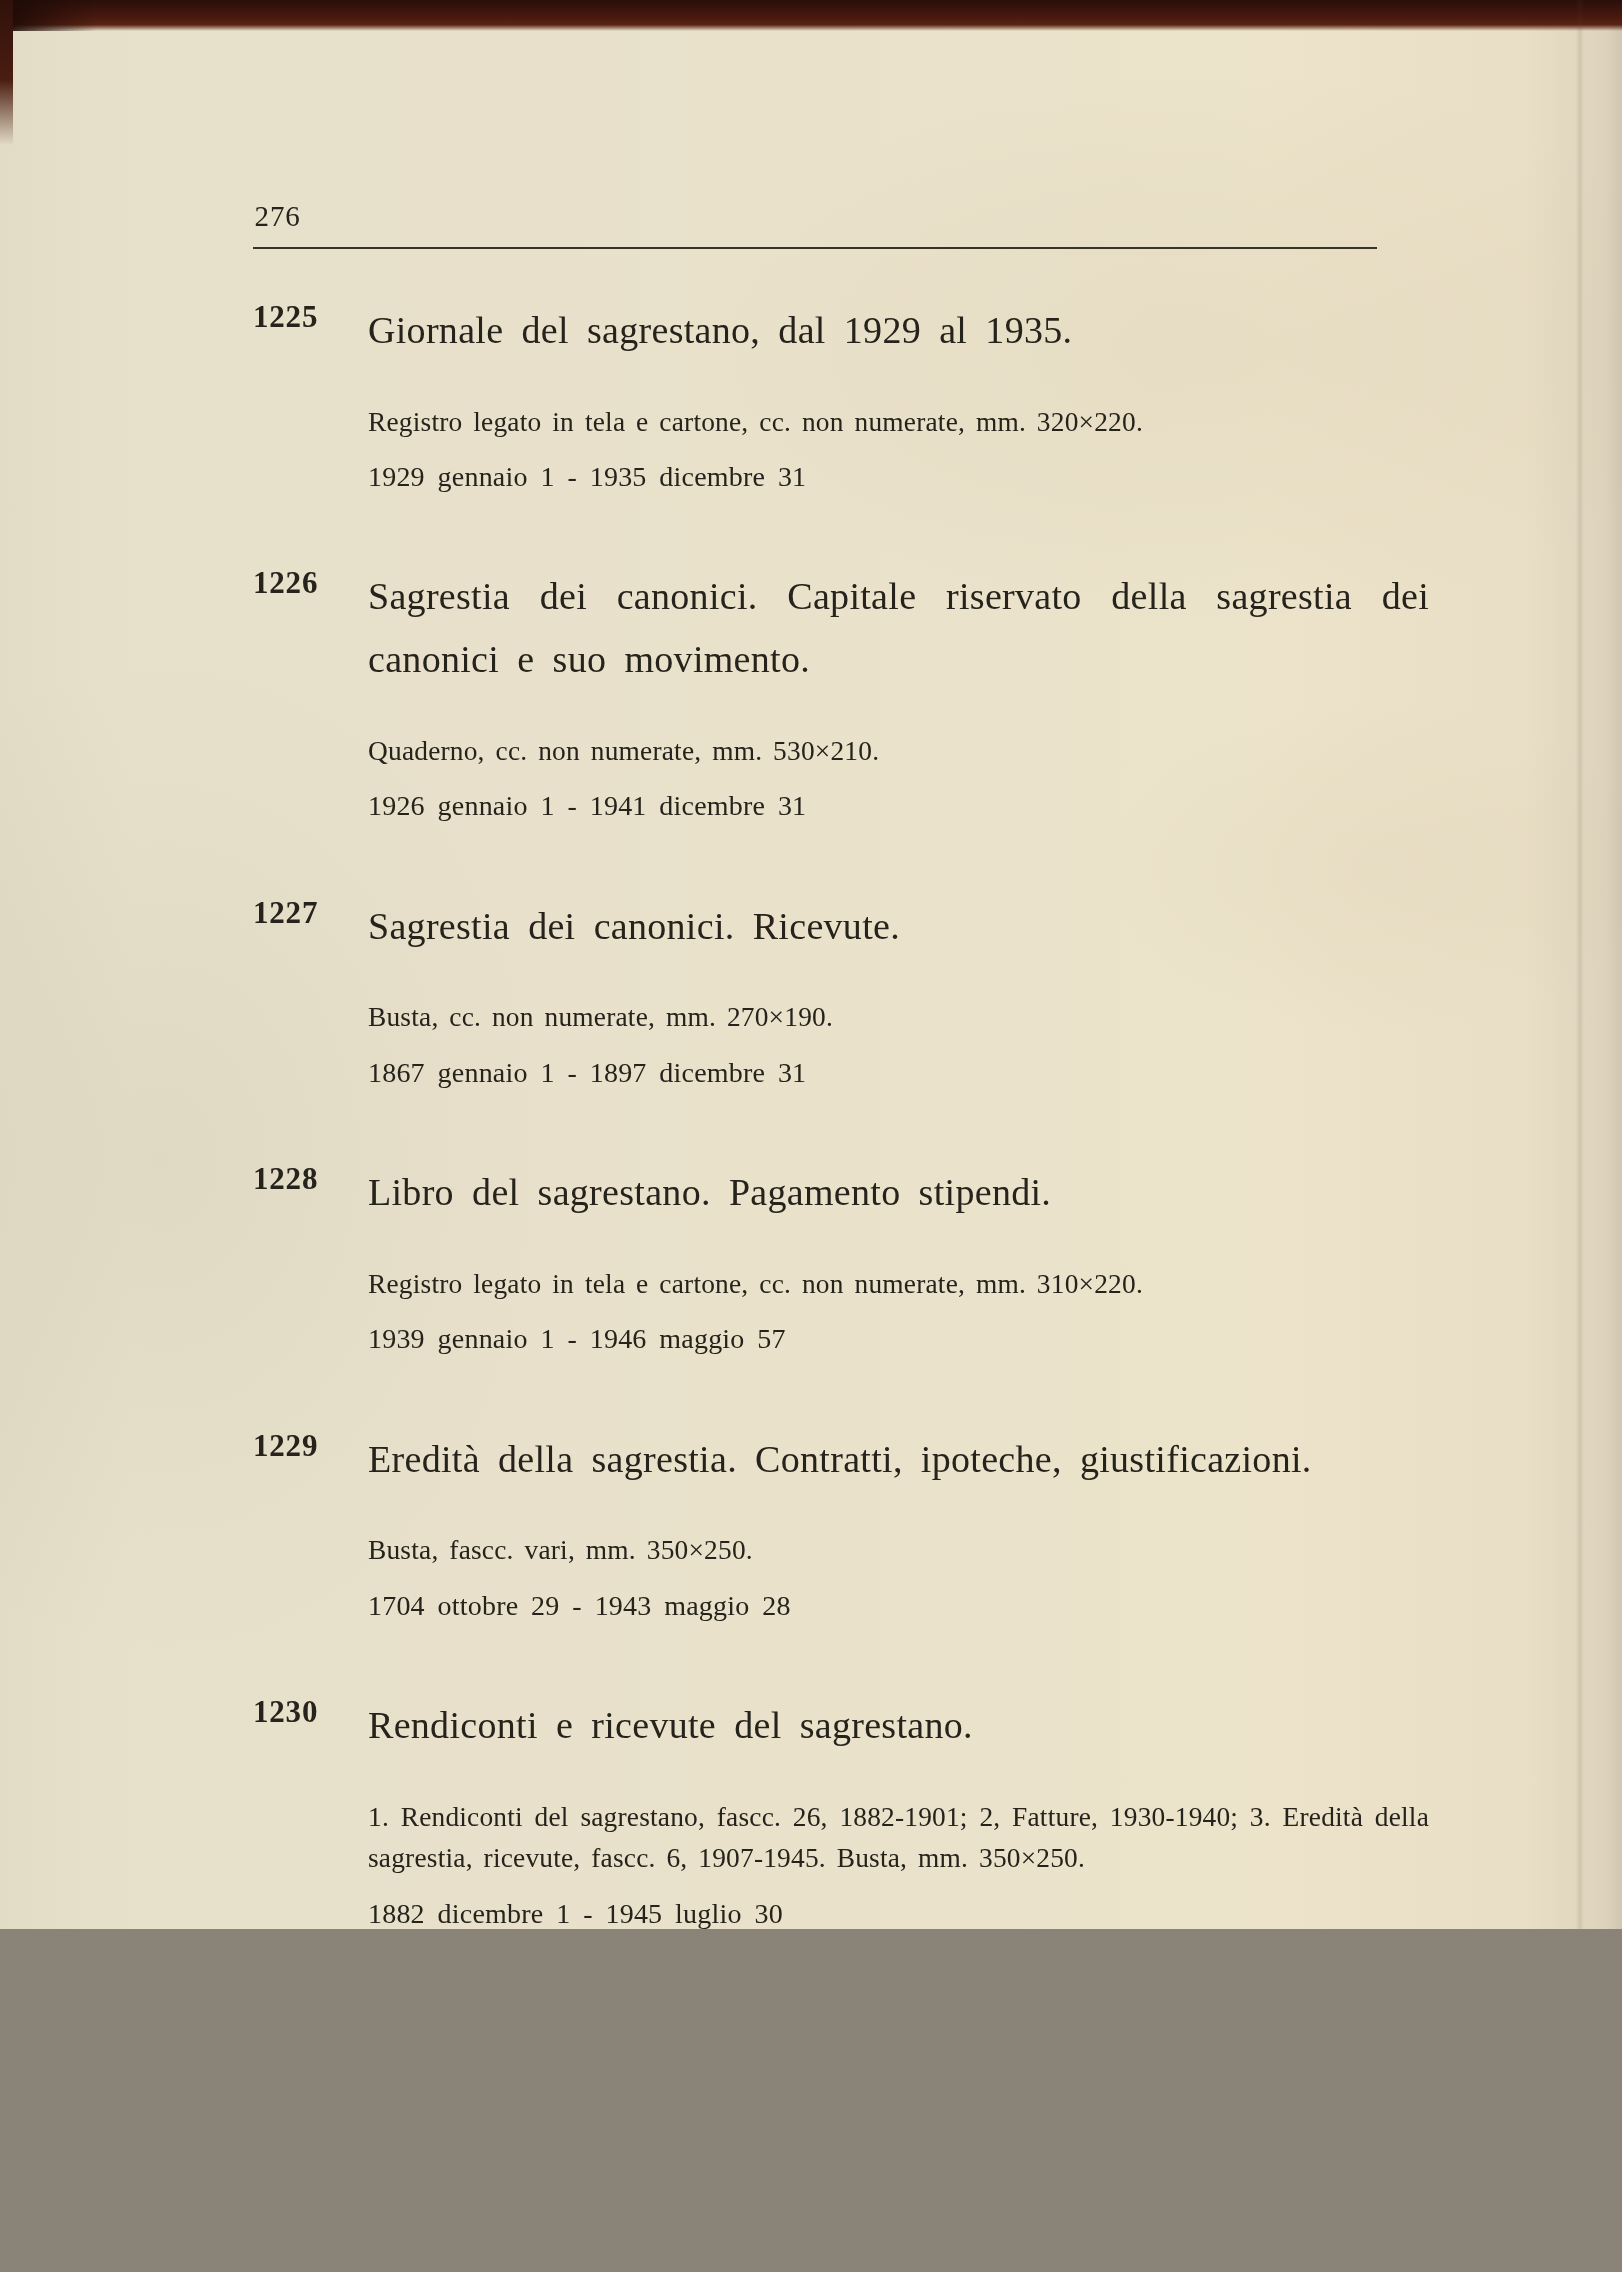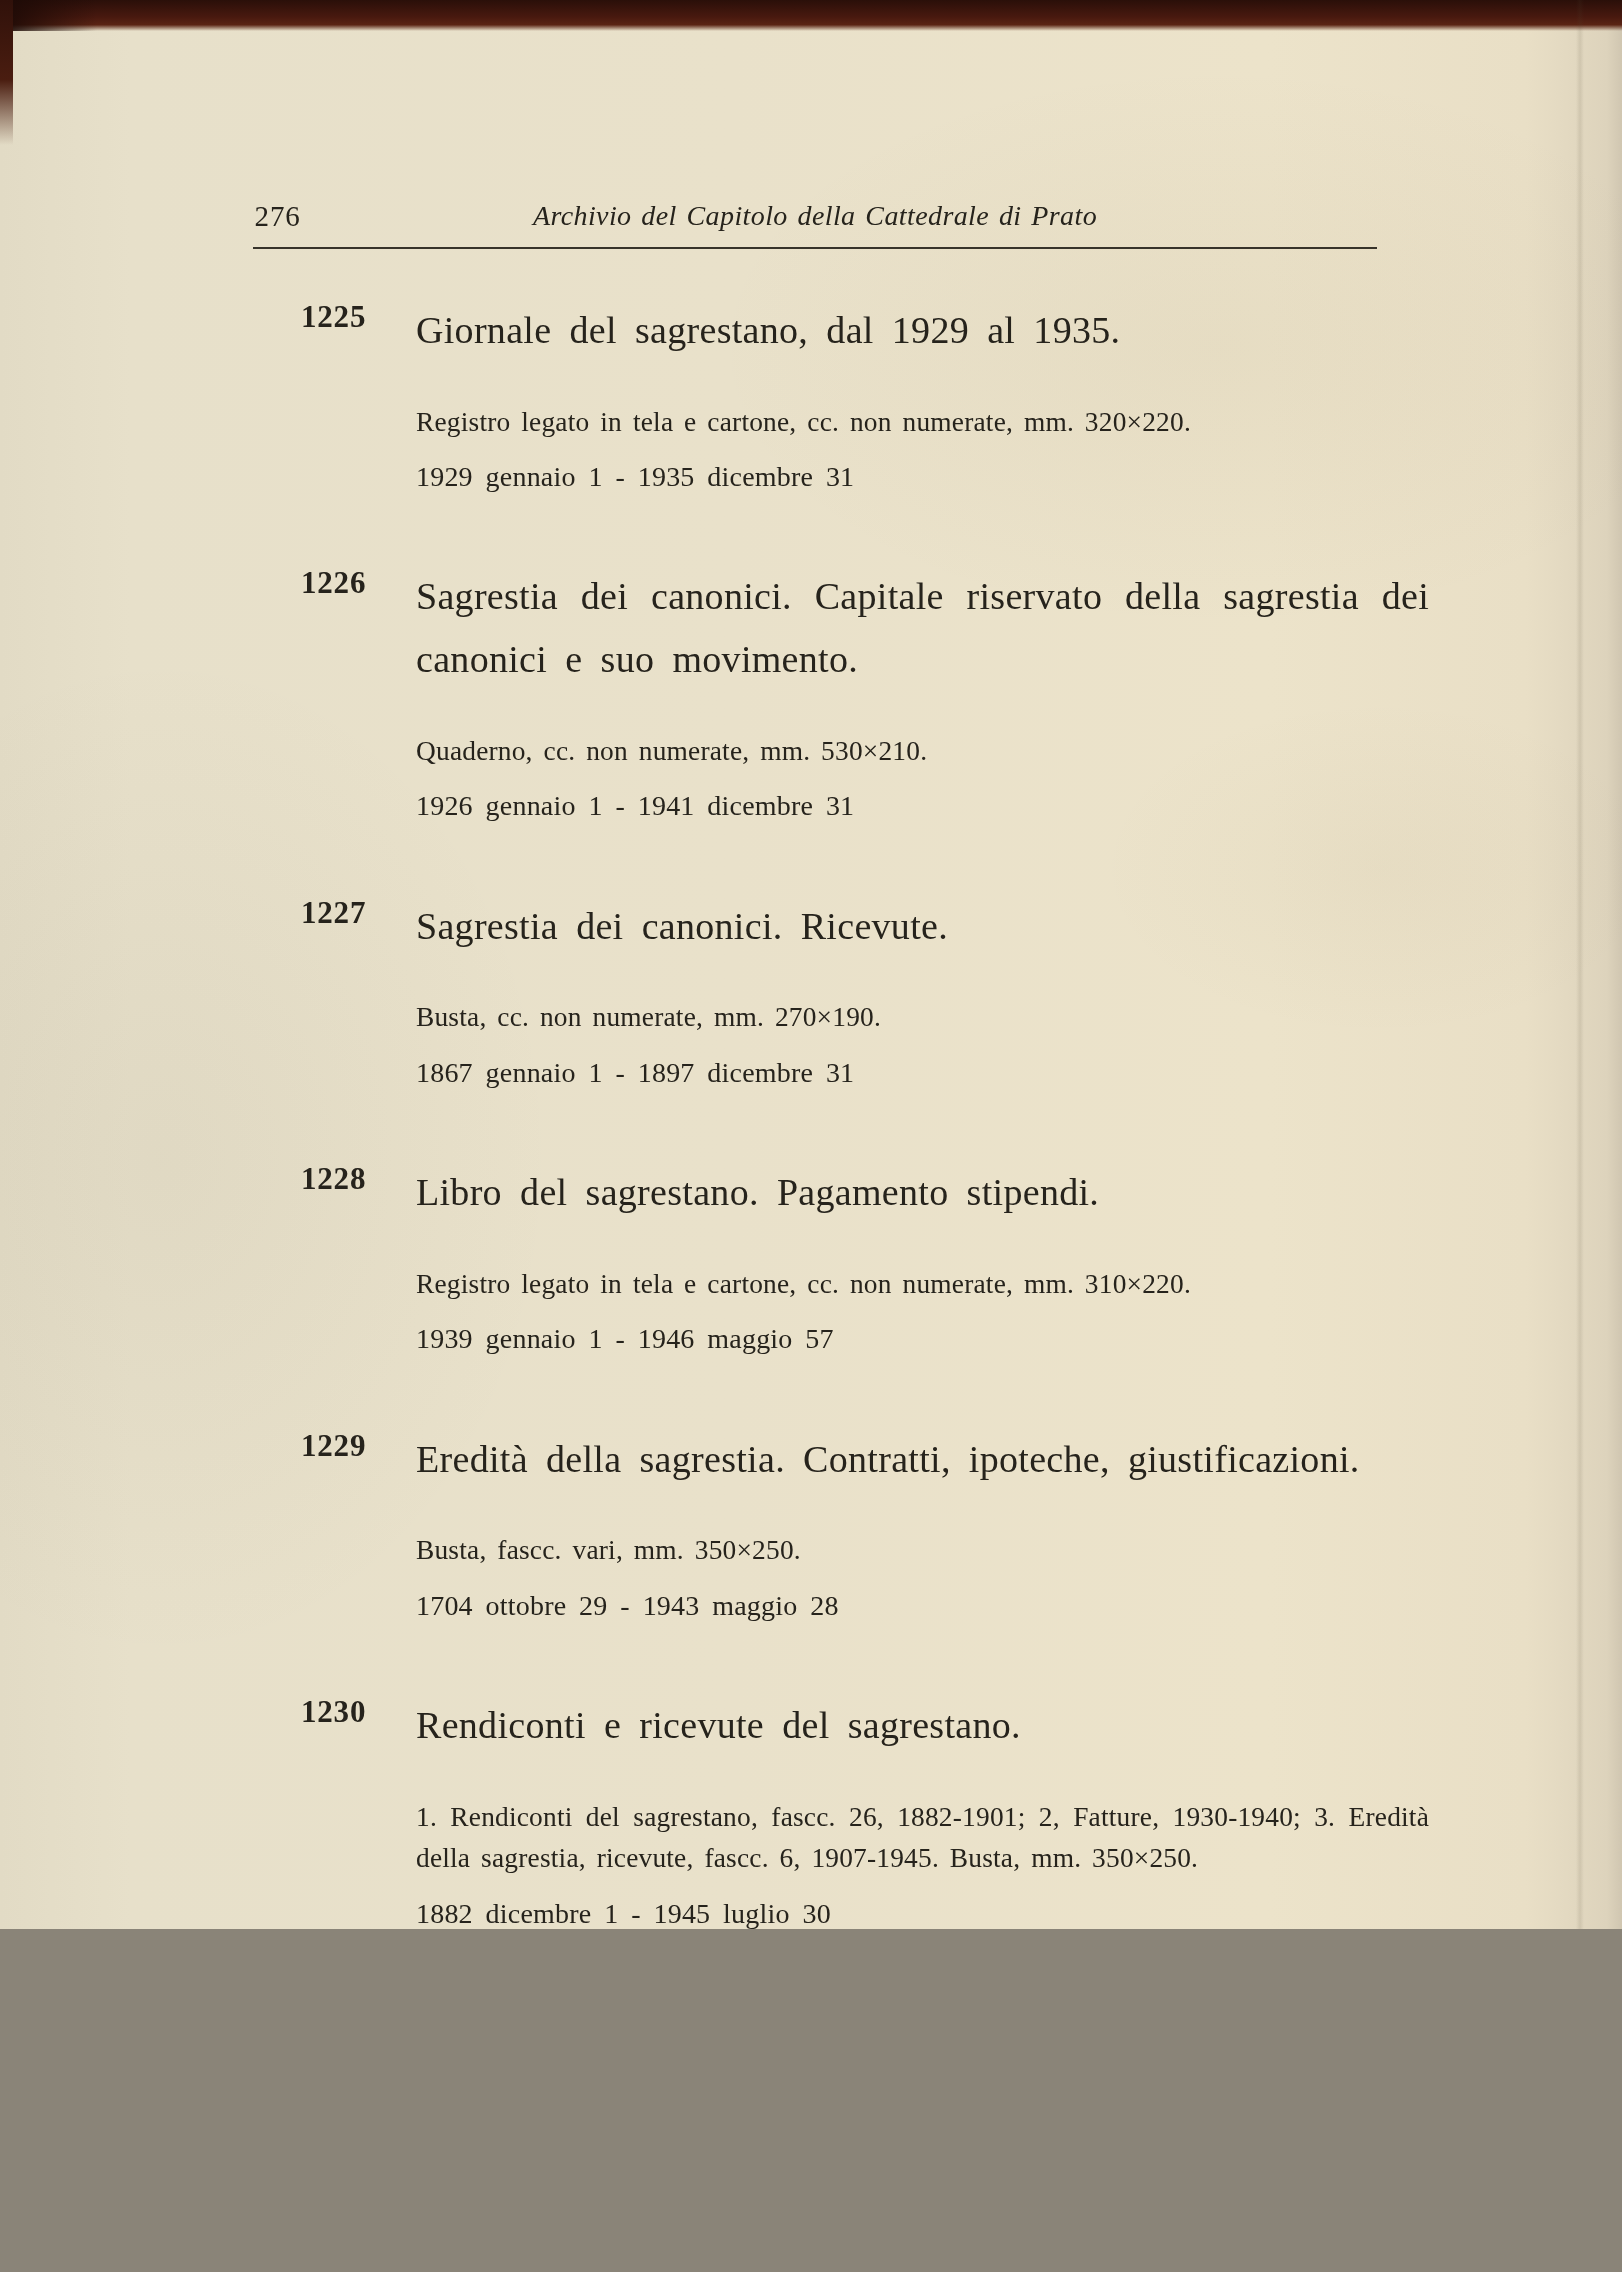--- a/index.html
+++ b/index.html
@@ -98,21 +98,20 @@
     border-top: 2.4px solid #37332a;
     margin: 8px 0 0 0;
   }
 
   .entries {
     margin-top: 50px;
   }
   .entry {
     display: flex;
     margin-bottom: 69px;
-    margin-left: 48px;
   }
   .entry-num {
     flex: 0 0 115px;
     font-size: 31px;
     font-weight: bold;
     letter-spacing: 0.8px;
   }
   .entry-body {
     flex: 1 1 auto;
     max-width: 1062px;
@@ -147,21 +146,20 @@
 
 <div class="scan">
   <div class="edge-top"></div>
   <div class="edge-left"></div>
   <div class="edge-right"></div>
 
   <div class="page">
 
     <header class="page-header">
       <span class="page-number">276</span>
-      <span class="running-title">Archivio del Capitolo della Cattedrale di Prato</span>
     </header>
     <hr class="header-rule">
 
     <main class="entries">
 
       <article class="entry">
         <div class="entry-num">1225</div>
         <div class="entry-body">
           <p class="entry-title">Giornale del sagrestano, dal 1929 al 1935.</p>
           <p class="entry-desc">Registro legato in tela e cartone, cc. non numerate, mm. 320×220.</p>

